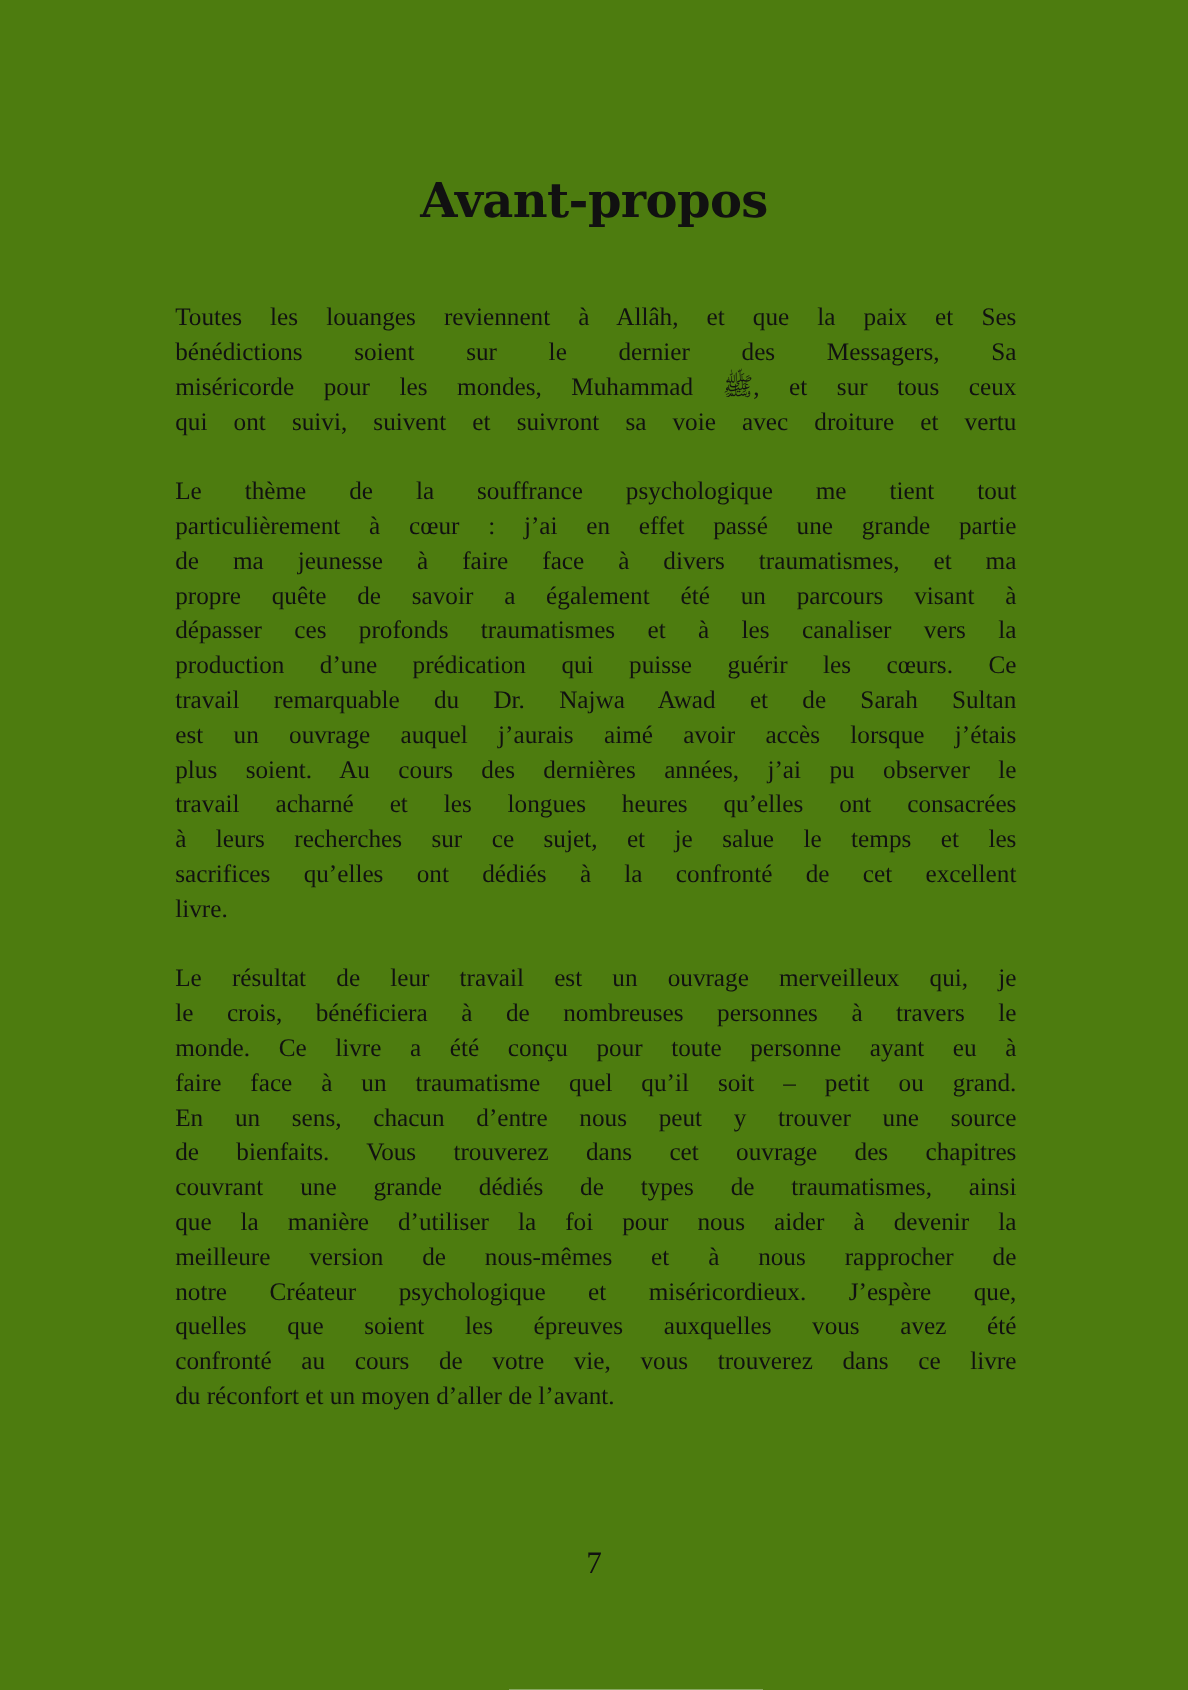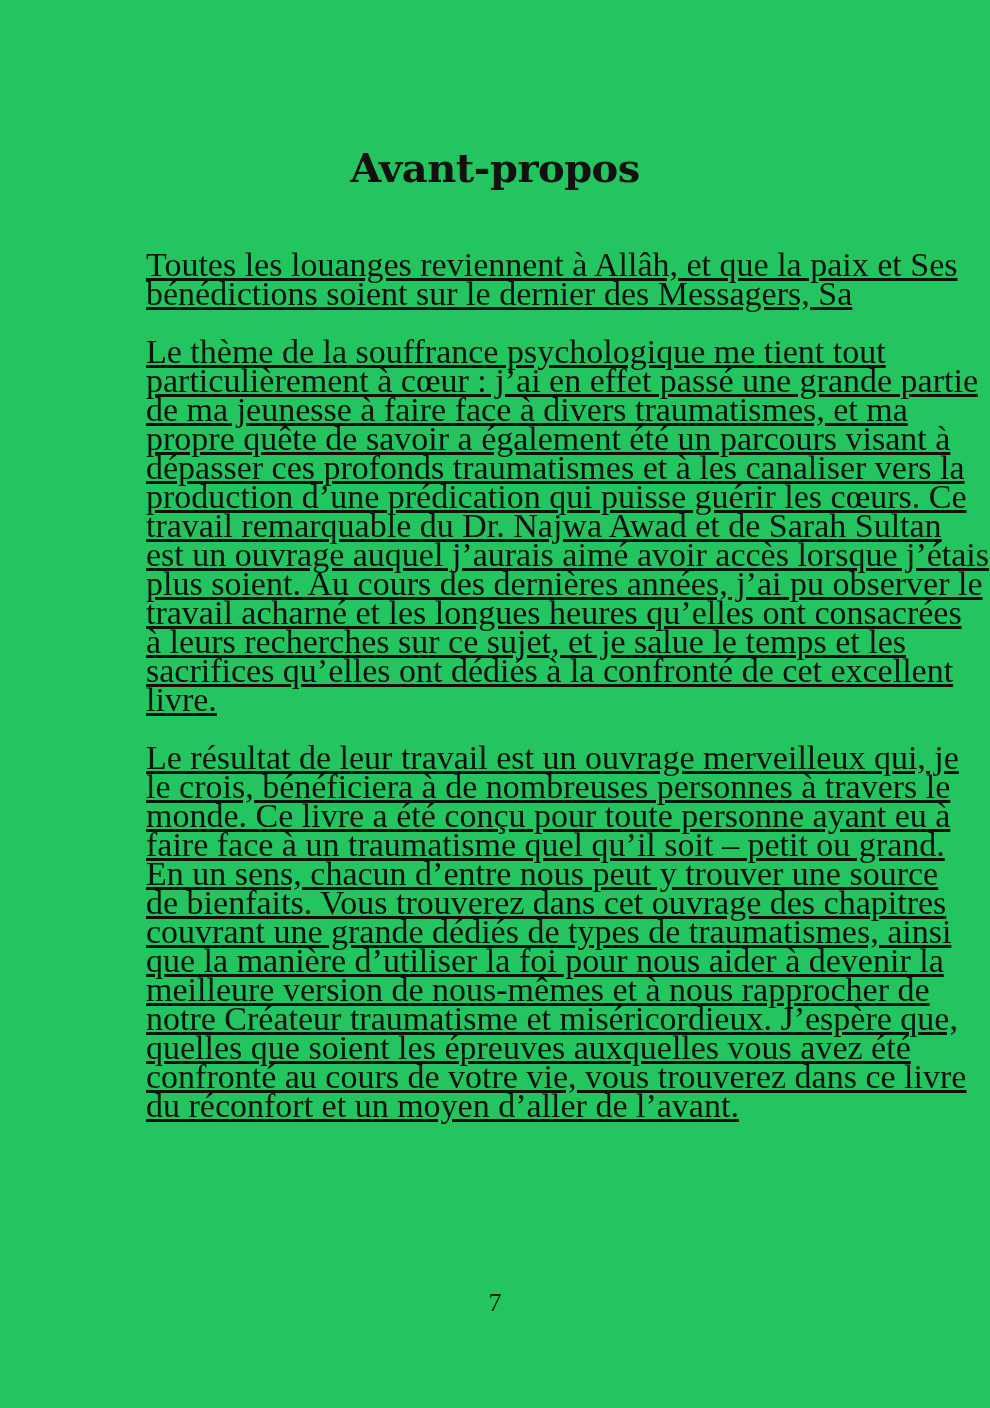--- a/index.html
+++ b/index.html
@@ -1,27 +1,27 @@
 <!DOCTYPE html>
 <html><head>
   <meta charset="utf-8">
   <style>
     html, body { margin: 0; padding: 0; background: #ffffff; }
     body { width: 990px; height: 1408px; position: relative; overflow: hidden; }
-    .page { position: absolute; left: 0; top: 0; width: 990px; height: 1408px; background: #22c55e; color: #111111; }
+    .page { position: absolute; left: 0; top: 0; width: 990px; height: 1408px; background: #4d7c0f; color: #111111; }
     .title {
       position: absolute; left: 0; top: 140px; width: 990px; text-align: center;
       font-family: "DejaVu Serif", "Liberation Serif", serif;
       font-weight: bold; font-size: 40px; line-height: 56px; margin: 0; color: #111;
       letter-spacing: -0.5px;
     }
     .body-text {
       position: absolute; left: 146px; width: 701px; top: 250px;
       font-family: "Liberation Serif", "DejaVu Serif", serif;
-      font-size: 34px; color: #111; text-decoration: underline;
+      font-size: 21px; color: #111;
     }
     .para { margin: 0 0 29px 0; }
     .line {
       display: block; height: 29px; line-height: 29px; white-space: nowrap;
       text-align: justify; text-align-last: justify;
     }
     .line.last { text-align-last: left; }
     .page-number {
       position: absolute; left: 0; width: 990px; top: 1288px; text-align: center;
       font-family: "Liberation Serif", "DejaVu Serif", serif; font-size: 26px; line-height: 30px; color: #111;
@@ -30,20 +30,22 @@
 </head>
 <body>
 
 <div class="page">
   <h1 class="title">Avant-propos</h1>
 
   <div class="body-text">
     <p class="para">
       <span class="line">Toutes les louanges reviennent à Allâh, et que la paix et Ses</span>
       <span class="line">bénédictions soient sur le dernier des Messagers, Sa</span>
+      <span class="line">miséricorde pour les mondes, Muhammad ﷺ, et sur tous ceux</span>
+      <span class="line">qui ont suivi, suivent et suivront sa voie avec droiture et vertu</span>
     </p>
     <p class="para">
       <span class="line">Le thème de la souffrance psychologique me tient tout</span>
       <span class="line">particulièrement à cœur : j’ai en effet passé une grande partie</span>
       <span class="line">de ma jeunesse à faire face à divers traumatismes, et ma</span>
       <span class="line">propre quête de savoir a également été un parcours visant à</span>
       <span class="line">dépasser ces profonds traumatismes et à les canaliser vers la</span>
       <span class="line">production d’une prédication qui puisse guérir les cœurs. Ce</span>
       <span class="line">travail remarquable du Dr. Najwa Awad et de Sarah Sultan</span>
       <span class="line">est un ouvrage auquel j’aurais aimé avoir accès lorsque j’étais</span>
@@ -56,21 +58,21 @@
     <p class="para">
       <span class="line">Le résultat de leur travail est un ouvrage merveilleux qui, je</span>
       <span class="line">le crois, bénéficiera à de nombreuses personnes à travers le</span>
       <span class="line">monde. Ce livre a été conçu pour toute personne ayant eu à</span>
       <span class="line">faire face à un traumatisme quel qu’il soit – petit ou grand.</span>
       <span class="line">En un sens, chacun d’entre nous peut y trouver une source</span>
       <span class="line">de bienfaits. Vous trouverez dans cet ouvrage des chapitres</span>
       <span class="line">couvrant une grande dédiés de types de traumatismes, ainsi</span>
       <span class="line">que la manière d’utiliser la foi pour nous aider à devenir la</span>
       <span class="line">meilleure version de nous-mêmes et à nous rapprocher de</span>
-      <span class="line">notre Créateur traumatisme et miséricordieux. J’espère que,</span>
+      <span class="line">notre Créateur psychologique et miséricordieux. J’espère que,</span>
       <span class="line">quelles que soient les épreuves auxquelles vous avez été</span>
       <span class="line">confronté au cours de votre vie, vous trouverez dans ce livre</span>
       <span class="line last">du réconfort et un moyen d’aller de l’avant.</span>
     </p>
   </div>
 
   <div class="page-number">7</div>
 </div>
 
 </body></html>

